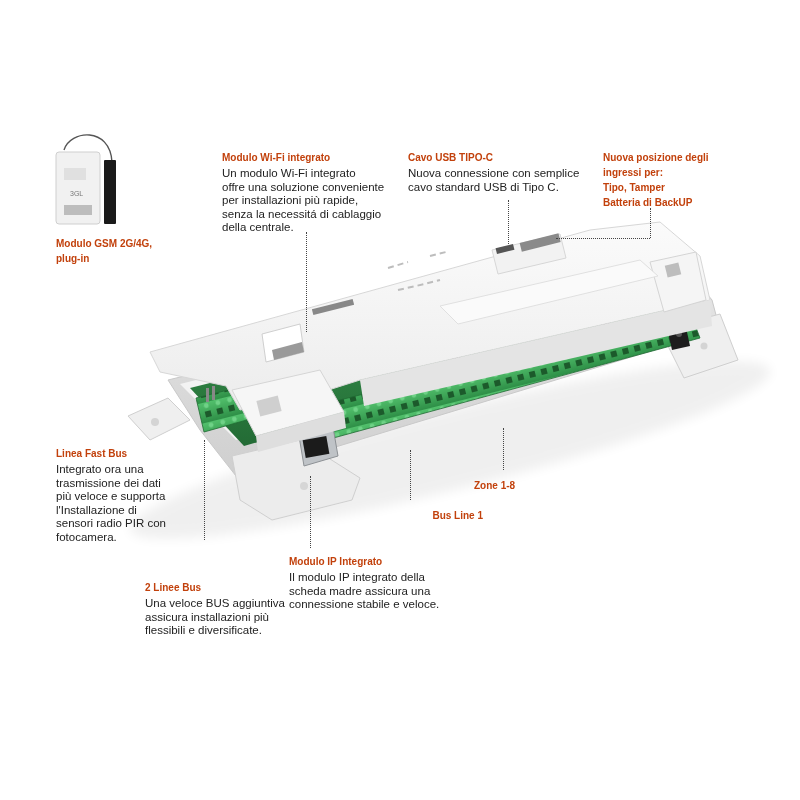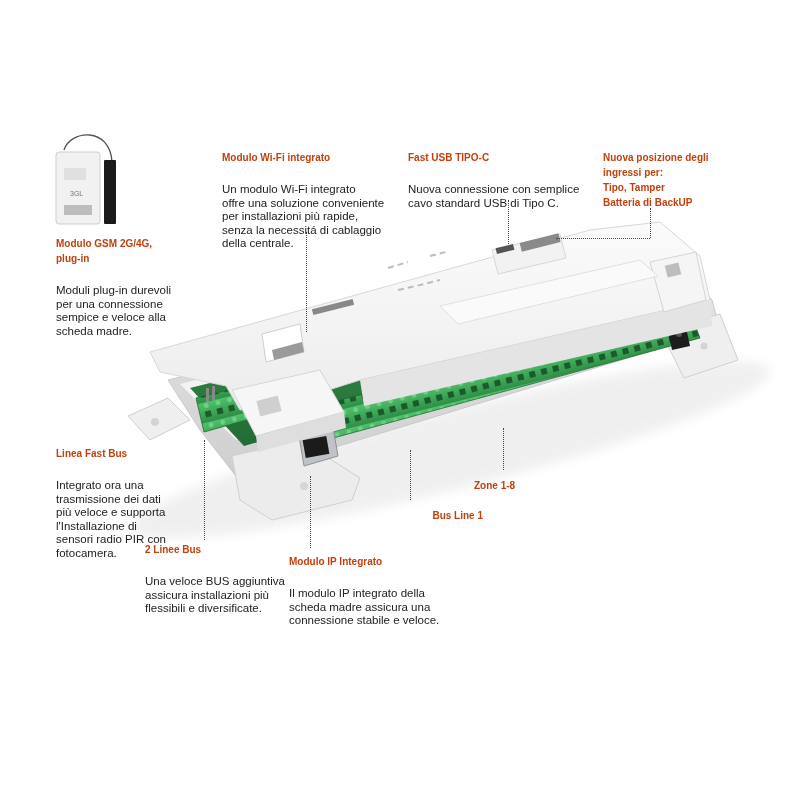--- a/index.html
+++ b/index.html
@@ -1,21 +1,21 @@
 <!DOCTYPE html>
 <html><head>
 <meta charset="utf-8">
 <style>
   * { box-sizing: border-box; margin: 0; padding: 0; }
   html, body { width: 800px; height: 800px; background: #ffffff; overflow: hidden; }
   body { position: relative; font-family: "Liberation Sans", "DejaVu Sans", sans-serif; color: #1a1a1a; }
 
   .callout { position: absolute; }
   .callout .title { font-weight: 700; font-size: 10px; line-height: 15px; color: #c2410c; white-space: pre-line; }
-  .callout .body { font-size: 11.5px; line-height: 13.5px; color: #222; margin-top: 18px; white-space: pre-line; }
+  .callout .body { font-size: 11.5px; line-height: 13.5px; color: #222; margin-top: 2px; white-space: pre-line; }
 
   .leader { position: absolute; border-left: 1.3px dotted #444; width: 0; }
   .leader-h { position: absolute; border-top: 1.3px dotted #444; height: 0; }
 
   #device { position: absolute; left: 0; top: 0; width: 800px; height: 800px; }
 </style>
 </head>
 <body>
 
 <svg id="device" viewBox="0 0 800 800" xmlns="http://www.w3.org/2000/svg">
@@ -117,37 +117,33 @@
 <div class="leader" style="left:650px; top:208px; height:30px;"></div>
 <div class="leader-h" style="left:556px; top:238px; width:94px;"></div>
 <div class="leader" style="left:204px; top:440px; height:100px;"></div>
 <div class="leader" style="left:310px; top:476px; height:72px;"></div>
 <div class="leader" style="left:410px; top:450px; height:50px;"></div>
 <div class="leader" style="left:503px; top:428px; height:42px;"></div>
 
 <div class="callout" style="left:56px; top:236px; width:160px;">
   <div class="title">Modulo GSM 2G/4G,
 plug-in</div>
-  <div class="body">Moduli plug-in durevoli
-per una connessione
-sempice e veloce alla
-scheda madre.</div>
 </div>
 
 <div class="callout" style="left:222px; top:150px; width:200px;">
   <div class="title">Modulo Wi-Fi integrato</div>
   <div class="body">Un modulo Wi-Fi integrato
 offre una soluzione conveniente
 per installazioni più rapide,
 senza la necessitá di cablaggio
 della centrale.</div>
 </div>
 
 <div class="callout" style="left:408px; top:150px; width:200px;">
-  <div class="title">Fast USB TIPO-C</div>
+  <div class="title">Cavo USB TIPO-C</div>
   <div class="body">Nuova connessione con semplice
 cavo standard USB di Tipo C.</div>
 </div>
 
 <div class="callout" style="left:603px; top:150px; width:180px;">
   <div class="title">Nuova posizione degli
 ingressi per:
 Tipo, Tamper
 Batteria di BackUP</div>
 </div>
@@ -163,21 +159,21 @@
 </div>
 
 <div class="callout" style="left:474px; top:478px; width:100px;">
   <div class="title">Zone 1-8</div>
 </div>
 
 <div class="callout" style="left:383px; top:508px; width:100px;text-align:right;">
   <div class="title">Bus Line 1</div>
 </div>
 
-<div class="callout" style="left:145px; top:542px; width:150px;">
+<div class="callout" style="left:145px; top:580px; width:150px;">
   <div class="title">2 Linee Bus</div>
   <div class="body">Una veloce BUS aggiuntiva
 assicura installazioni più
 flessibili e diversificate.</div>
 </div>
 
 <div class="callout" style="left:289px; top:554px; width:180px;">
   <div class="title">Modulo IP Integrato</div>
   <div class="body">Il modulo IP integrato della
 scheda madre assicura una

